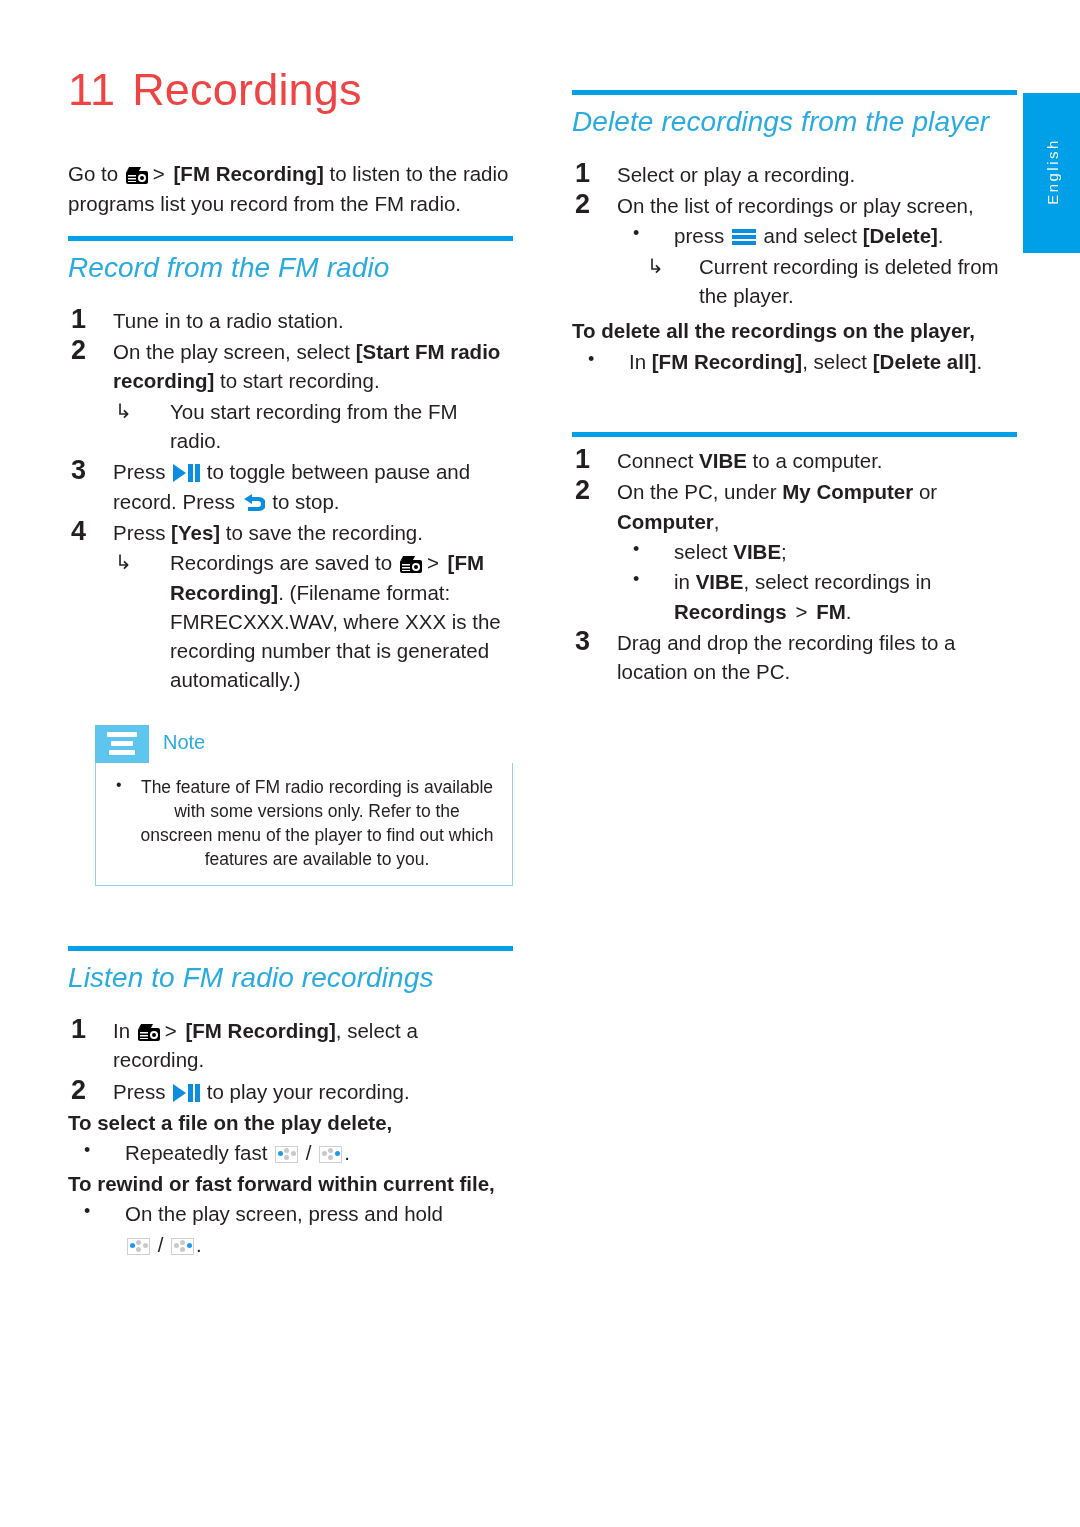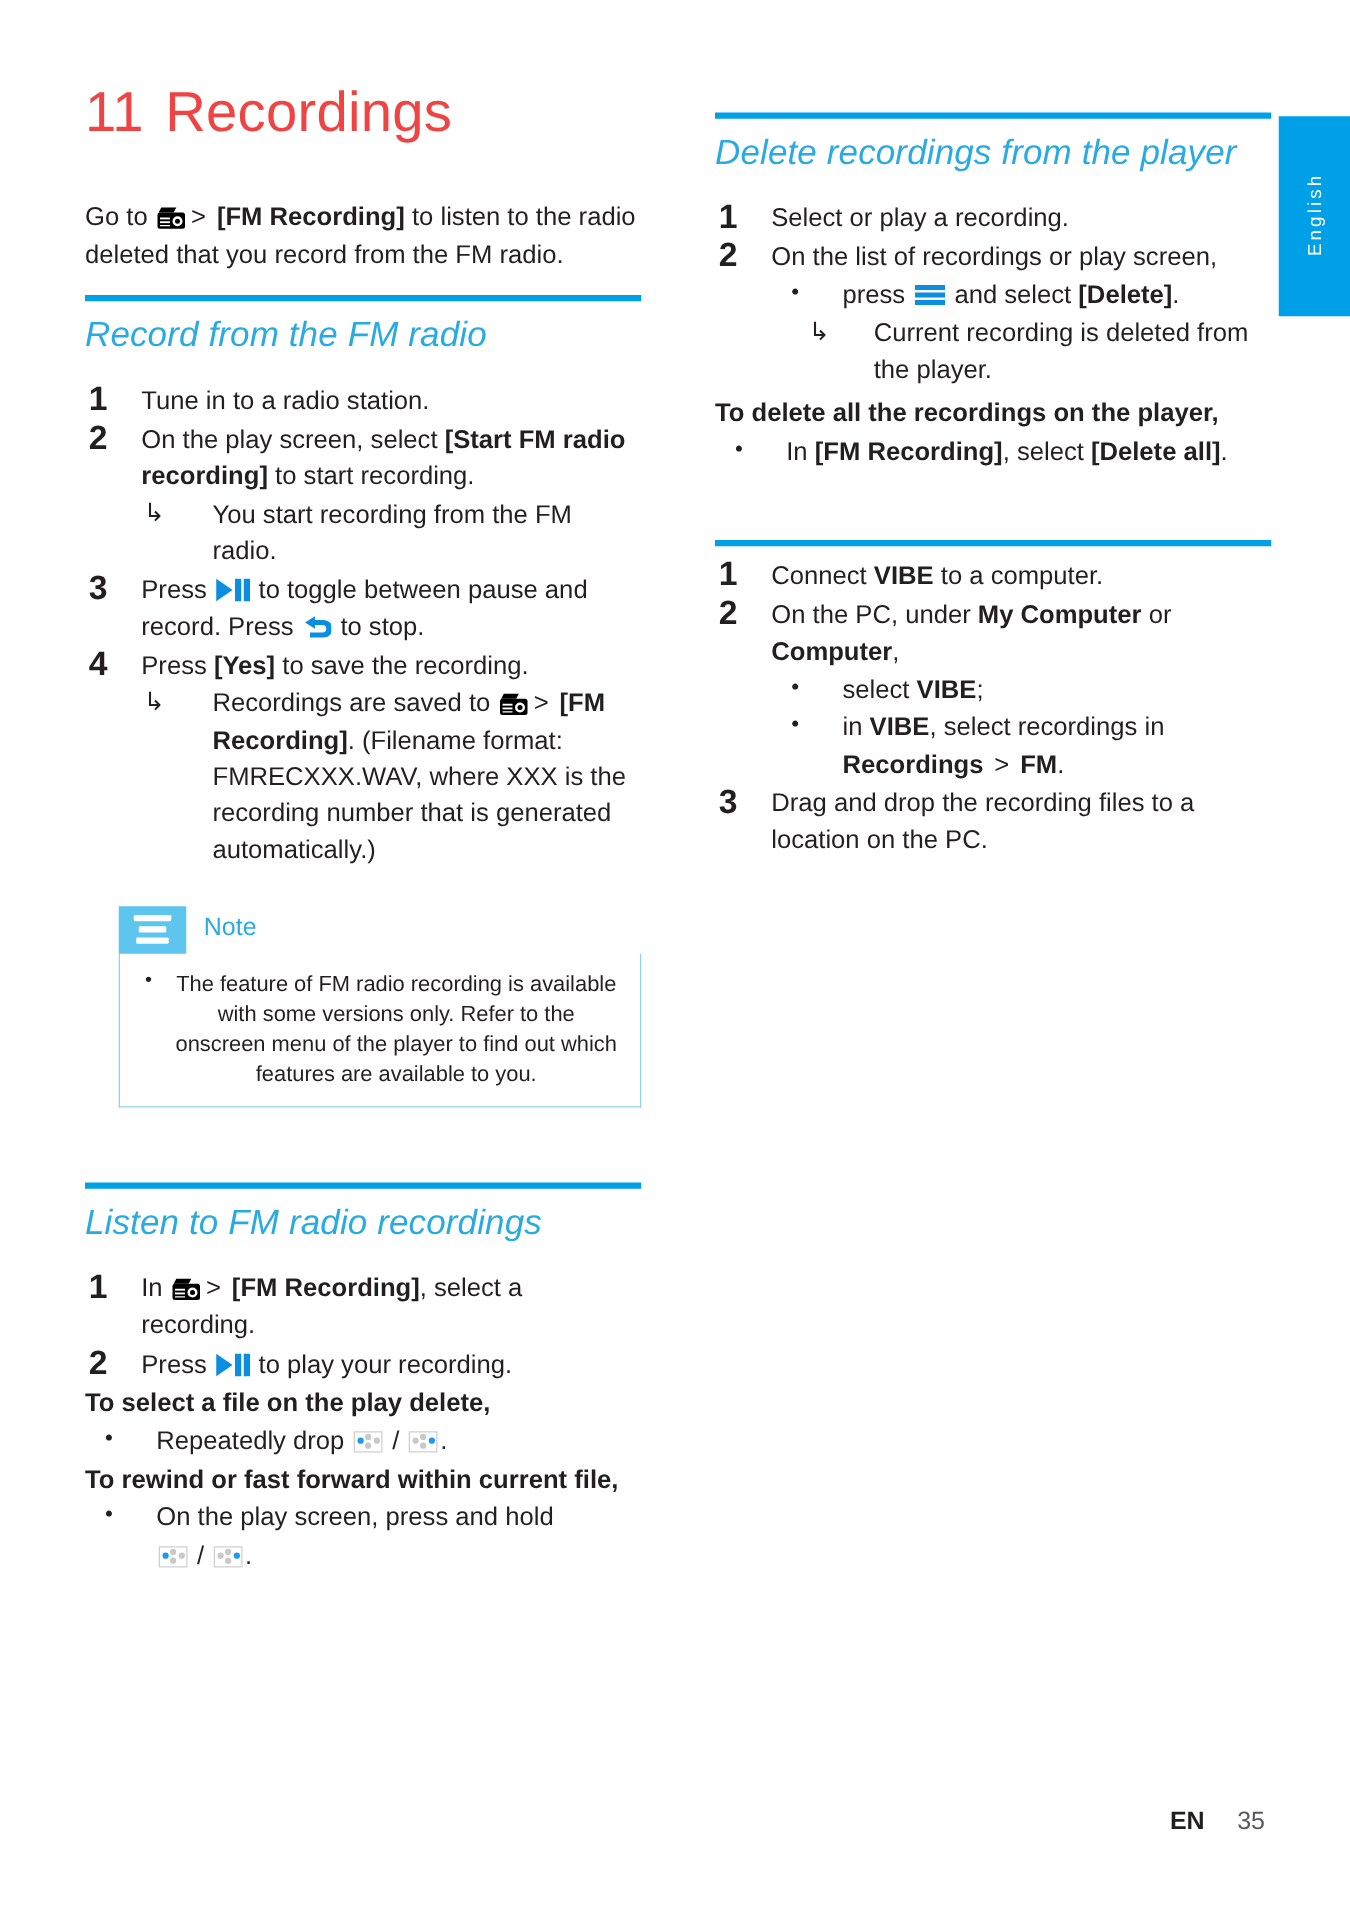--- a/index.html
+++ b/index.html
@@ -359,21 +359,21 @@
     <span>English</span>
   </div>
 
   <div class="col col-left">
 
     <h1 class="chapter">
       <span class="num">11</span><span>Recordings</span>
     </h1>
 
     <p class="body">
-      <span>Go to </span><span class="icon ic-radio"><span class="ant"></span><span class="bod"></span><span class="grill"></span><span class="dial"></span></span><span class="gt">&gt;</span> <b>[FM Recording]</b><span> to listen to the radio deleted that you record from the FM radio.</span>
+      <span>Go to </span><span class="icon ic-radio"><span class="ant"></span><span class="bod"></span><span class="grill"></span><span class="dial"></span></span><span class="gt">&gt;</span> <b>[FM Recording]</b><span> to listen to the radio programs list you record from the FM radio.</span>
     </p>
 
     <div class="rule"></div>
     <h2 class="section">Record from the FM radio</h2>
 
     <ol class="steps">
       <li>
         <span class="n">1</span>
         <span>Tune in to a radio station.</span>
       </li>
@@ -427,21 +427,21 @@
       </li>
       <li>
         <span class="n">2</span>
         <span>Press </span><span class="icon ic-playpause"><span class="tri"></span><span class="b1"></span><span class="b2"></span></span><span> to play your recording.</span>
       </li>
     </ol>
 
     <div class="subhead">To select a file on the play delete,</div>
     <div class="bulletline">
       <span class="bu">•</span>
-      <span>Repeatedly drop</span>
+      <span>Repeatedly fast</span>
       <span class="icon ic-key prev"><span class="d-l"></span><span class="d-t"></span><span class="d-b"></span><span class="d-r"></span></span> / <span class="icon ic-key next"><span class="d-l"></span><span class="d-t"></span><span class="d-b"></span><span class="d-r"></span></span>.
     </div>
 
     <div class="subhead">To rewind or fast forward within current file,</div>
     <div class="bulletline">
       <span class="bu">•</span>
       <span>On the play screen, press and hold</span>
       <div style="margin-top:2px;">
         <span class="icon ic-key prev"><span class="d-l"></span><span class="d-t"></span><span class="d-b"></span><span class="d-r"></span></span> / <span class="icon ic-key next"><span class="d-l"></span><span class="d-t"></span><span class="d-b"></span><span class="d-r"></span></span>.
       </div>
@@ -499,17 +499,14 @@
         </div>
       </li>
       <li>
         <span class="n">3</span>
         <span>Drag and drop the recording files to a location on the PC.</span>
       </li>
     </ol>
 
   </div>
 
-  <div class="footer">
-    <span class="en">EN</span><span class="pg">35</span>
-  </div>
 
 </div>
 
 </body></html>

